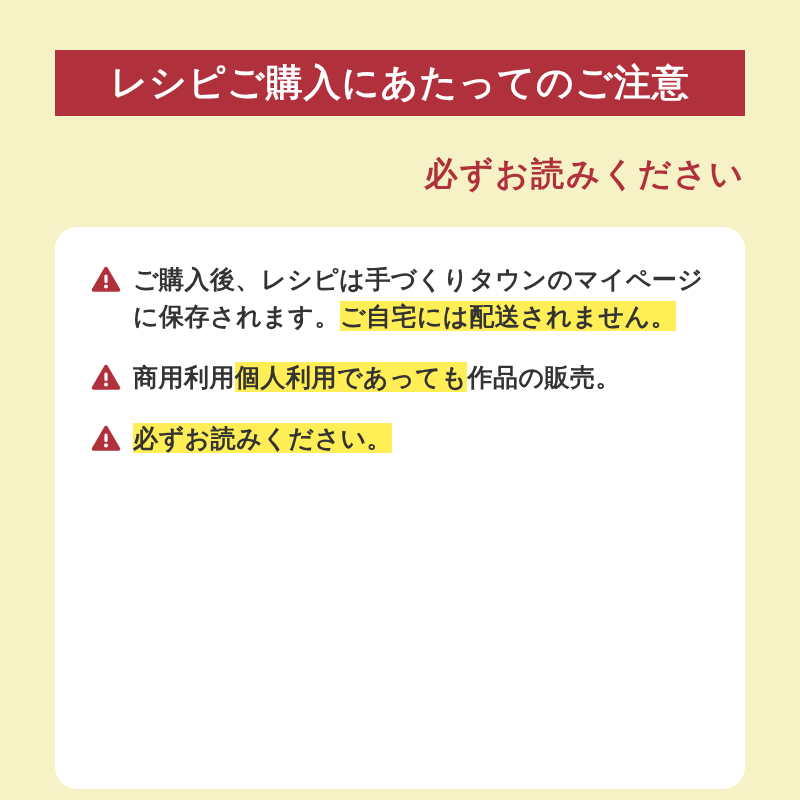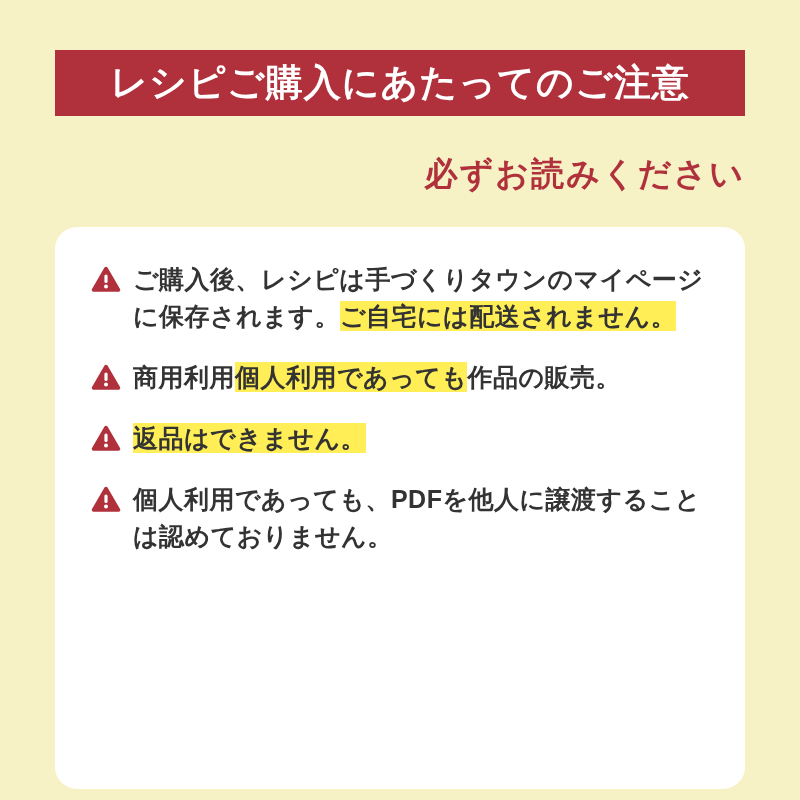--- a/index.html
+++ b/index.html
@@ -106,26 +106,18 @@
               <circle cx="15" cy="20.6" r="2" fill="#ffffff"></circle>
             </svg></span>
           <p class="notice-text"><span>商用利用</span><span class="hl">個人利用であっても</span><span>作品の販売。</span></p>
         </li>
         <li class="notice-item">
           <span class="warn-icon"><svg viewBox="0 0 30 27" width="30" height="27" aria-hidden="true">
               <path d="M15 2.5 L27.5 24 H2.5 Z" fill="#b0313c" stroke="#b0313c" stroke-width="3.5" stroke-linejoin="round"></path>
               <rect x="13.4" y="8.5" width="3.2" height="8.5" rx="1.6" fill="#ffffff"></rect>
               <circle cx="15" cy="20.6" r="2" fill="#ffffff"></circle>
             </svg></span>
-          <p class="notice-text"><span class="hl">返品はできません。</span></p>
-        </li>
-        <li class="notice-item">
-          <span class="warn-icon"><svg viewBox="0 0 30 27" width="30" height="27" aria-hidden="true">
-              <path d="M15 2.5 L27.5 24 H2.5 Z" fill="#b0313c" stroke="#b0313c" stroke-width="3.5" stroke-linejoin="round"></path>
-              <rect x="13.4" y="8.5" width="3.2" height="8.5" rx="1.6" fill="#ffffff"></rect>
-              <circle cx="15" cy="20.6" r="2" fill="#ffffff"></circle>
-            </svg></span>
-          <p class="notice-text"><span>個人利用であっても、PDFを他人に譲渡することは認めておりません。</span></p>
+          <p class="notice-text"><span class="hl">必ずお読みください。</span></p>
         </li>
       </ul>
   </div>
 
 </div>
 
 </body></html>

